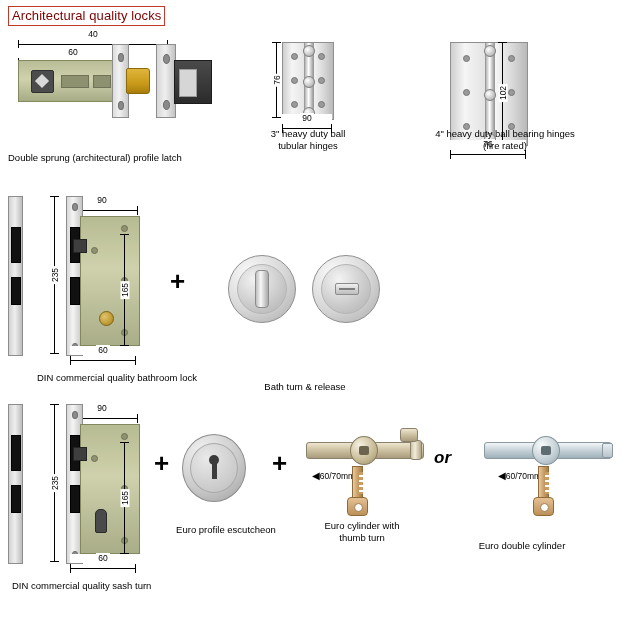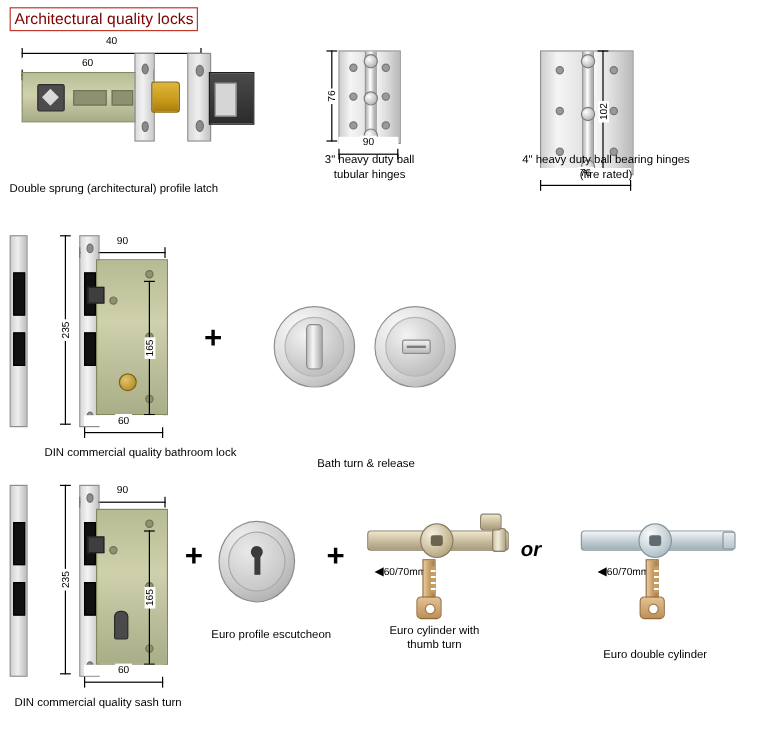--- a/index.html
+++ b/index.html
@@ -558,16 +558,16 @@
       <div class="cyl-cap" style="left:124px;top:23px;"></div>
     </div>
     <div class="arrowdim" style="left:498px;top:470px;">
       <span class="a">◀</span><span>60/70mm</span><span class="a">▶</span>
     </div>
     <div class="key" style="left:538px;top:466px;">
       <div class="blade"></div>
         <div class="teeth"></div>
         <div class="bow"></div>
     </div>
-    <div class="cap" style="left:466px;top:540px;width:160px;">Euro double cylinder</div>
+    <div class="cap" style="left:442px;top:540px;width:160px;">Euro double cylinder</div>
   </div>
 
 </div>
 
 </body></html>

